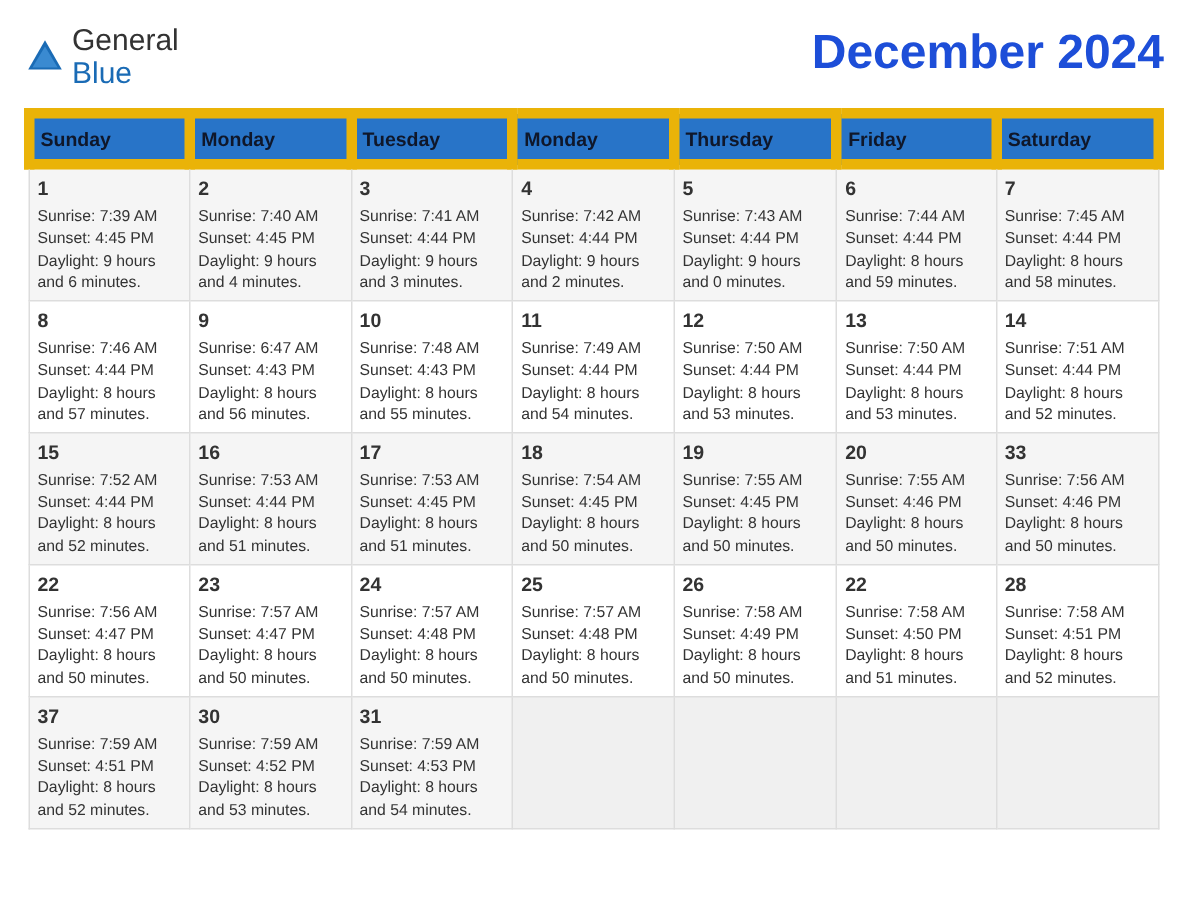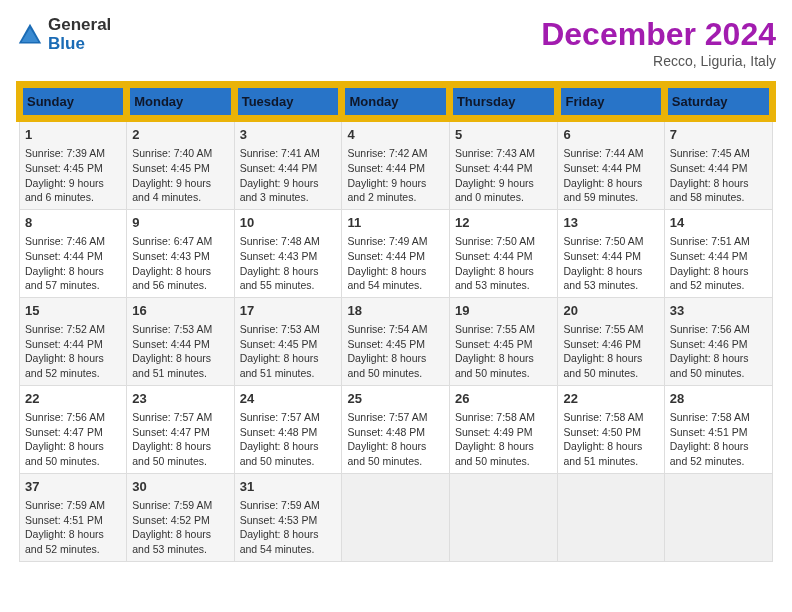--- a/index.html
+++ b/index.html
@@ -15,35 +15,35 @@
       justify-content: space-between;
       align-items: flex-start;
       margin-bottom: 12px;
     }
     .logo {
       display: flex;
       align-items: center;
       gap: 4px;
     }
     .logo-text {
-      font-size: 17px;
-      font-weight: bold;
+      font-size: 20px;
+      font-weight: normal;
       line-height: 1.1;
     }
     .logo-text .general { color: #333; }
     .logo-text .blue { color: #1a6bb5; }
     .logo-icon {
       width: 28px;
       height: 28px;
     }
     .title-block { text-align: right; }
     .month-title {
       font-size: 32px;
       font-weight: bold;
-      color: #a21caf;
+      color: #1d4ed8;
       margin-left: 28px;
     }
     .location {
       font-size: 14px;
       color: #555;
     }
     .calendar {
       width: 100%;
       border-collapse: collapse;
       font-size: 10.5px;
@@ -91,21 +91,20 @@
       <polygon points="20,4 36,32 4,32" fill="#1a6bb5"></polygon>
       <polygon points="20,10 32,30 8,30" fill="#5aaaee" opacity="0.5"></polygon>
     </svg>
     <div class="logo-text">
       <span class="general">General</span><br>
       <span class="blue">Blue</span>
     </div>
   </div>
   <div class="title-block">
     <div class="month-title">December 2024</div>
-    <div class="location">Recco, Liguria, Italy</div>
   </div>
 </div>
 
 <table class="calendar">
   <thead>
     <tr>
     <th>Sunday</th>
         <th>Monday</th>
         <th>Tuesday</th>
         <th>Monday</th>

